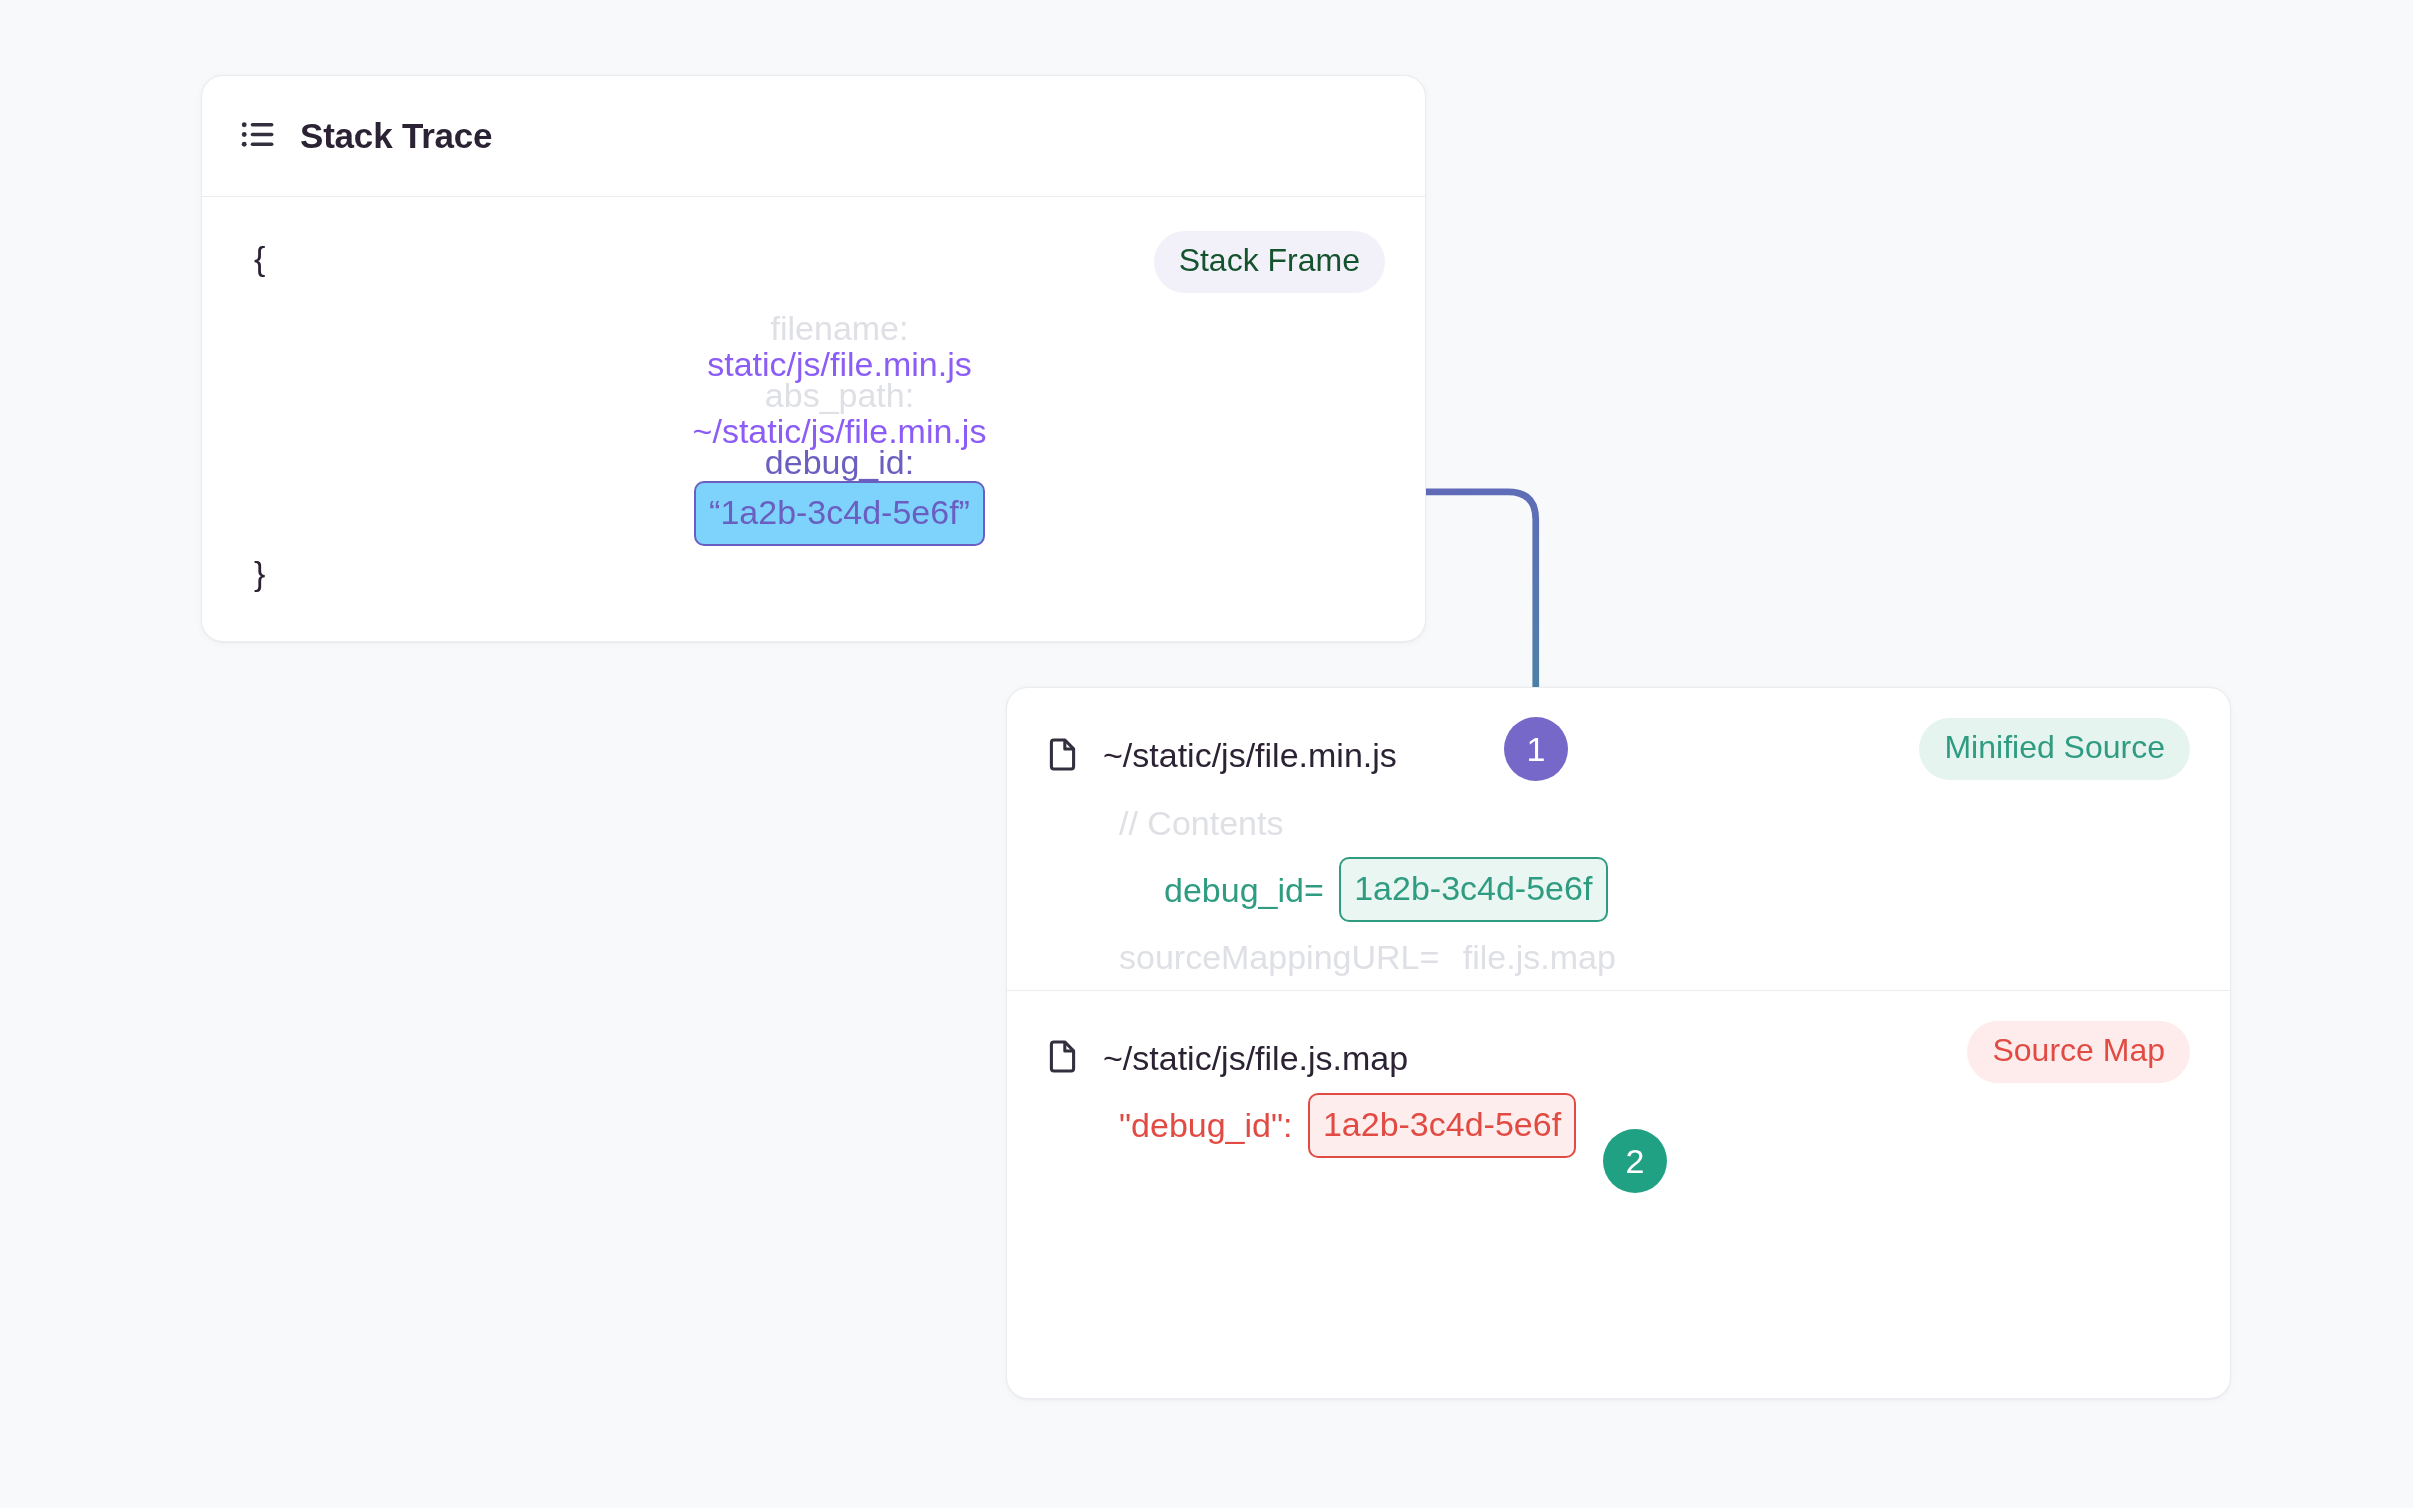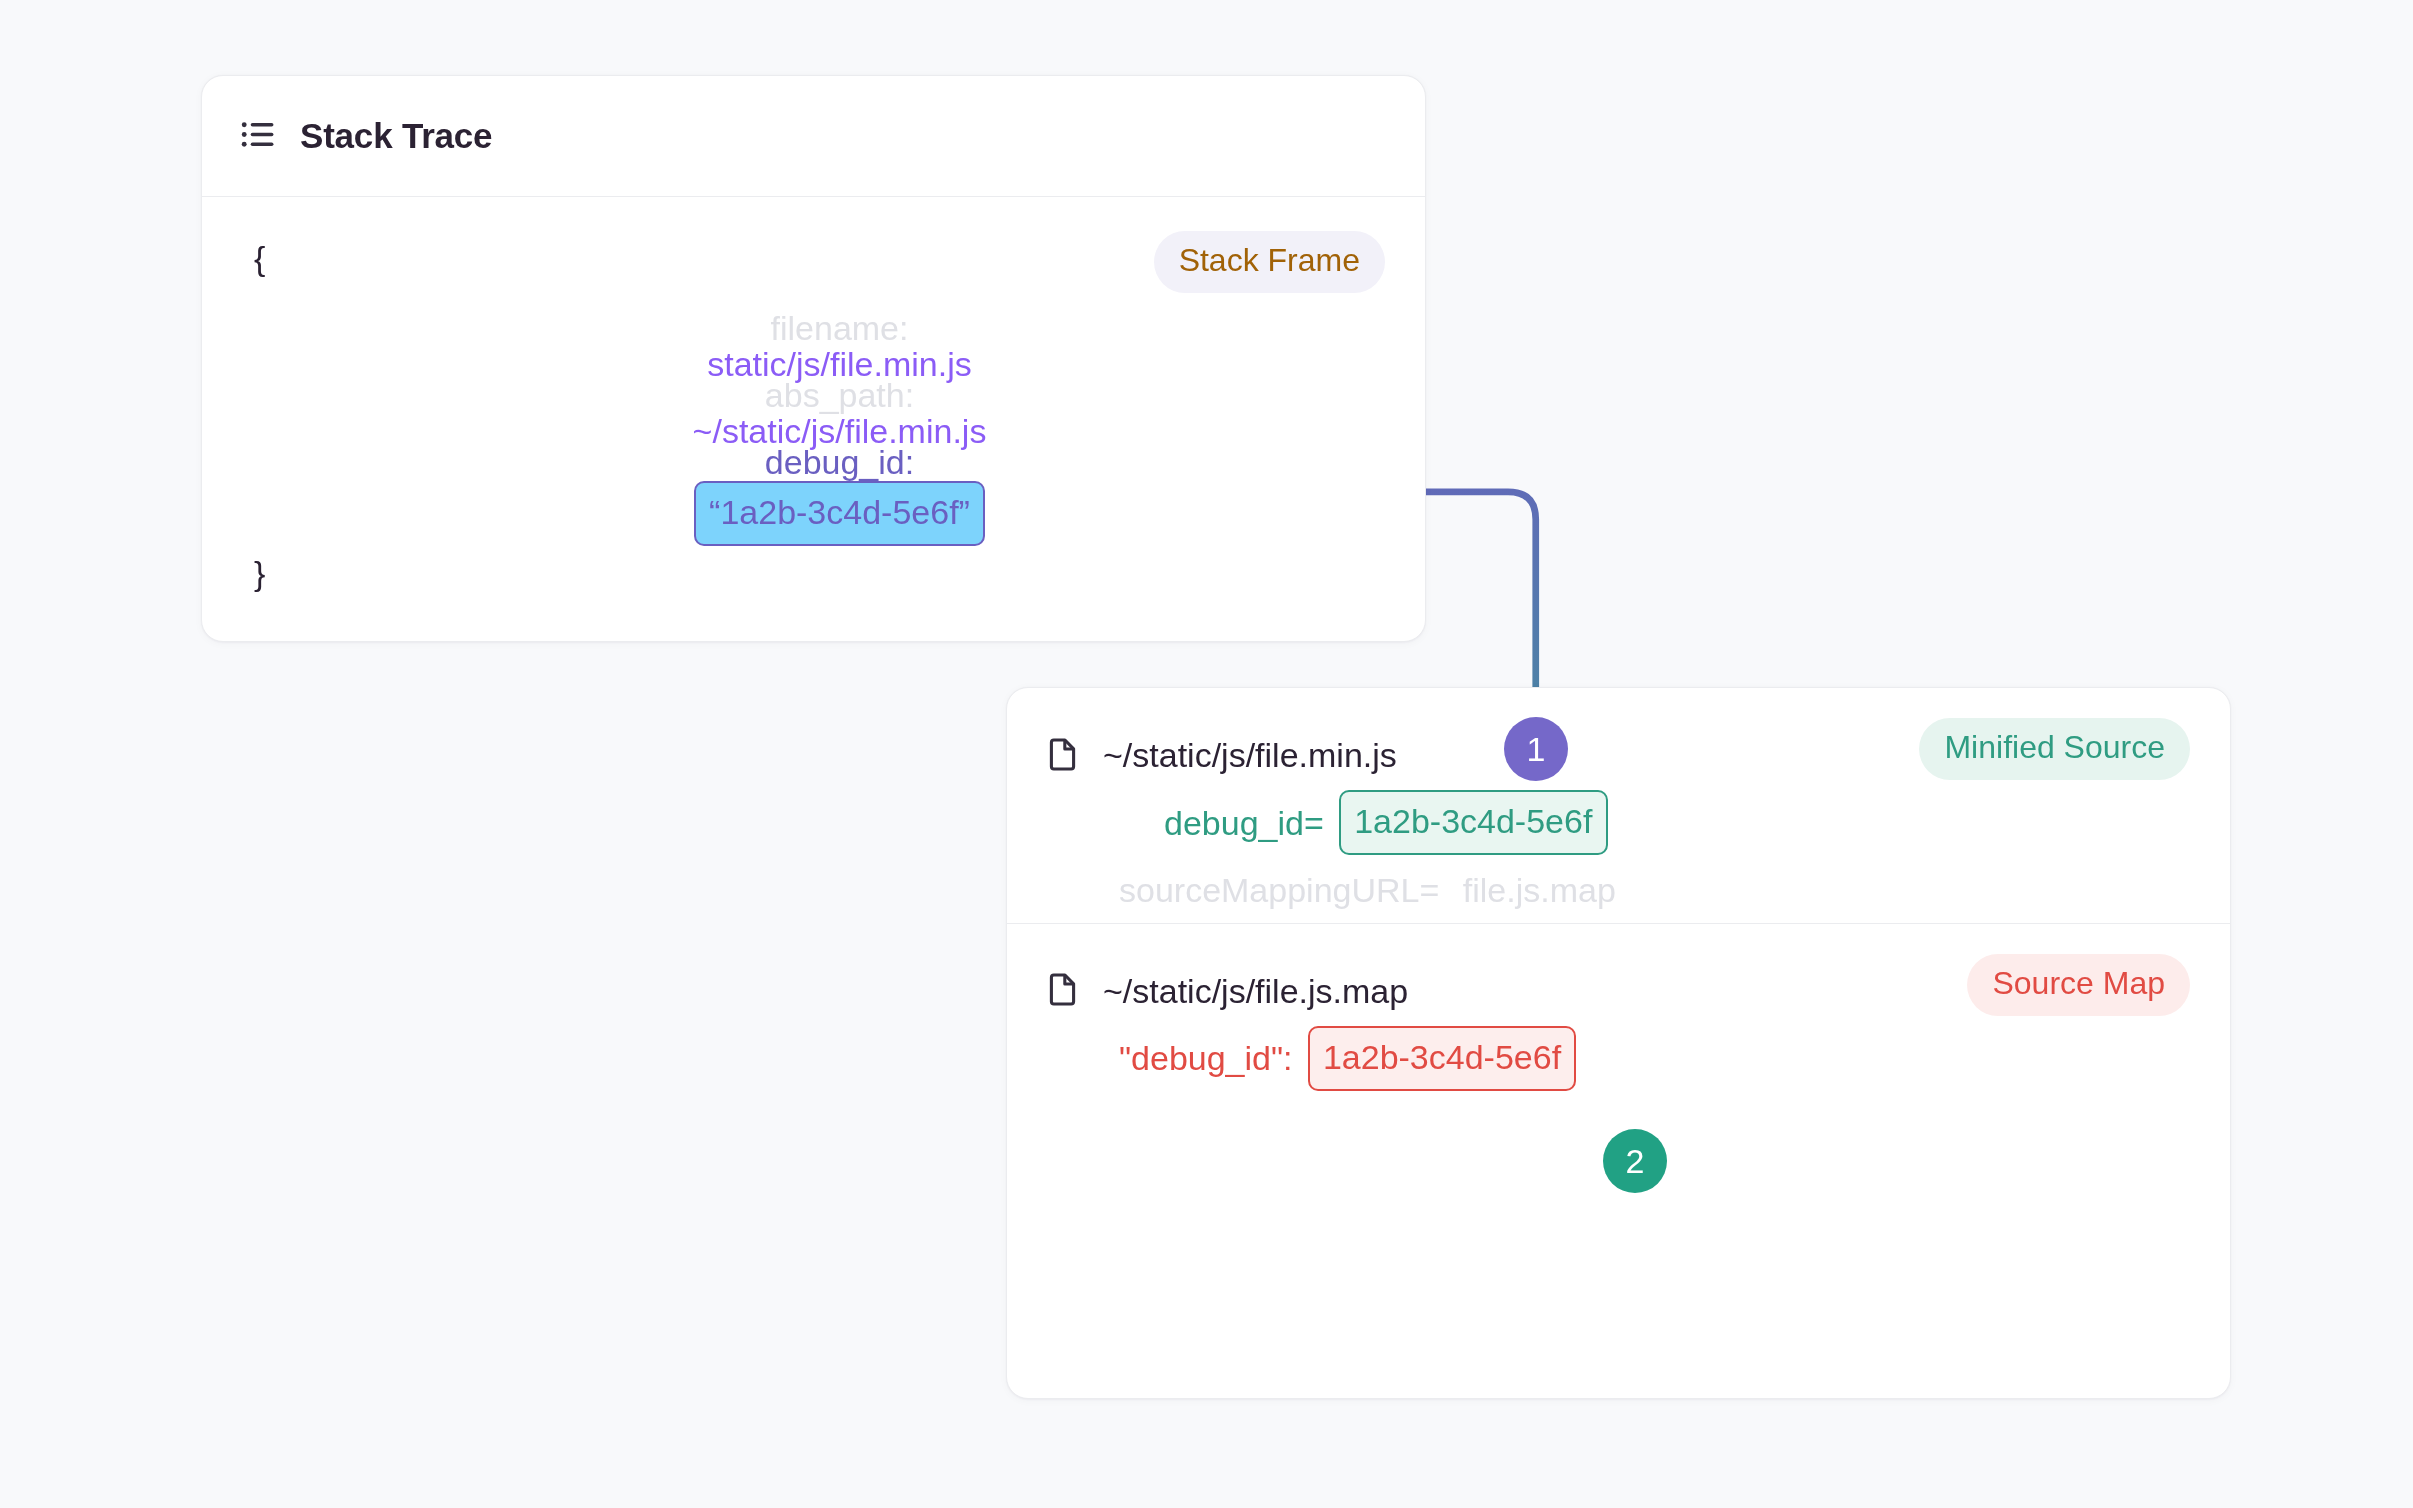--- a/index.html
+++ b/index.html
@@ -125,21 +125,21 @@
     display: inline-flex;
     align-items: center;
     justify-content: center;
     border-radius: 837px;
     font-size: 32px;
     line-height: 1;
     padding: 13.4px 25px 17px;
     white-space: nowrap;
     font-weight: 400;
   }
-  .badge-purple { background: #f2f1f9; color: #a16207; }
+  .badge-purple { background: #f2f1f9; color: #14532d; }
   .badge-green  { background: #e6f4ef; color: #2f9c82; }
   .badge-red    { background: #fdeceb; color: #e14b43; }
 
   
   #card-artifact-bundle {
     left: 1006px;
     top: 687px;
     width: 1225px;
     height: 712px;
   }
@@ -278,20 +278,23 @@
       <div class="file-row">
         <span class="hicon">
           <svg width="37" height="37" viewBox="0 0 24 24" fill="none">
             <path d="M13.6 2.6H6.4a1.6 1.6 0 0 0-1.6 1.6v15.6a1.6 1.6 0 0 0 1.6 1.6h11.2a1.6 1.6 0 0 0 1.6-1.6V8.3l-5.6-5.7Z" stroke="#342f3e" stroke-width="2" stroke-linejoin="round"></path>
             <path d="M13.5 2.7v5.7h5.6" stroke="#342f3e" stroke-width="2" stroke-linejoin="round"></path>
           </svg>
         </span>
         <span class="file-name">~/static/js/file.min.js</span>
       </div>
 
+      <div class="ab-line">
+        <span class="muted">// Contents</span>
+      </div>
 
       <div class="ab-line">
         <span class="green-k">debug_id=</span>
         <span class="chip chip-green">1a2b-3c4d-5e6f</span>
       </div>
 
       <div class="ab-line">
         <span class="muted">sourceMappingURL=</span>
         <span class="muted" style="margin-left:8.4px;">file.js.map</span>
       </div>

